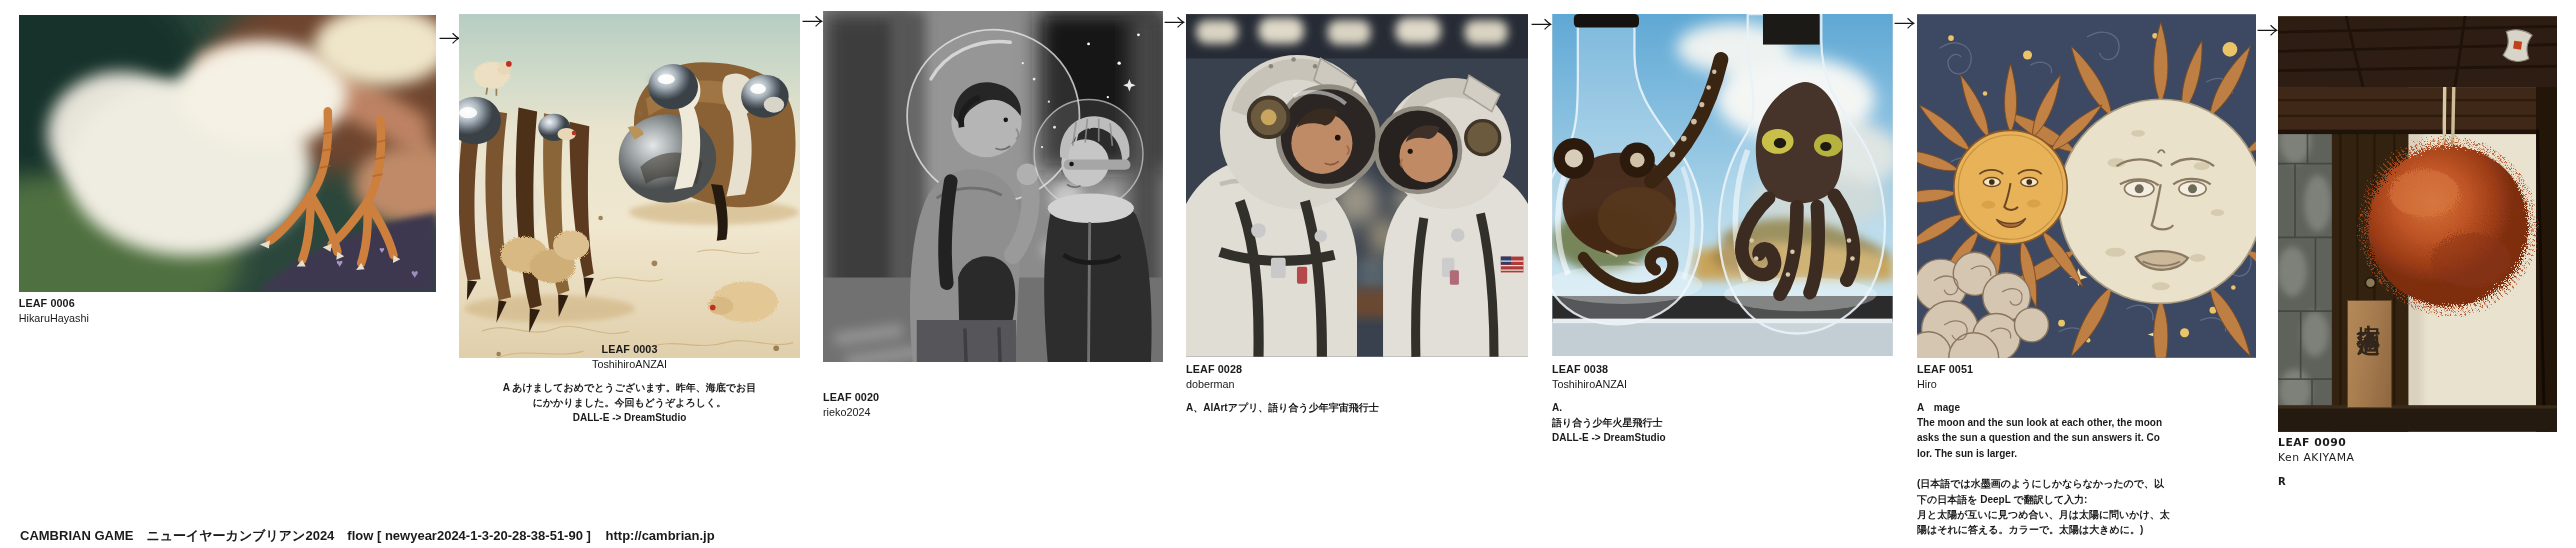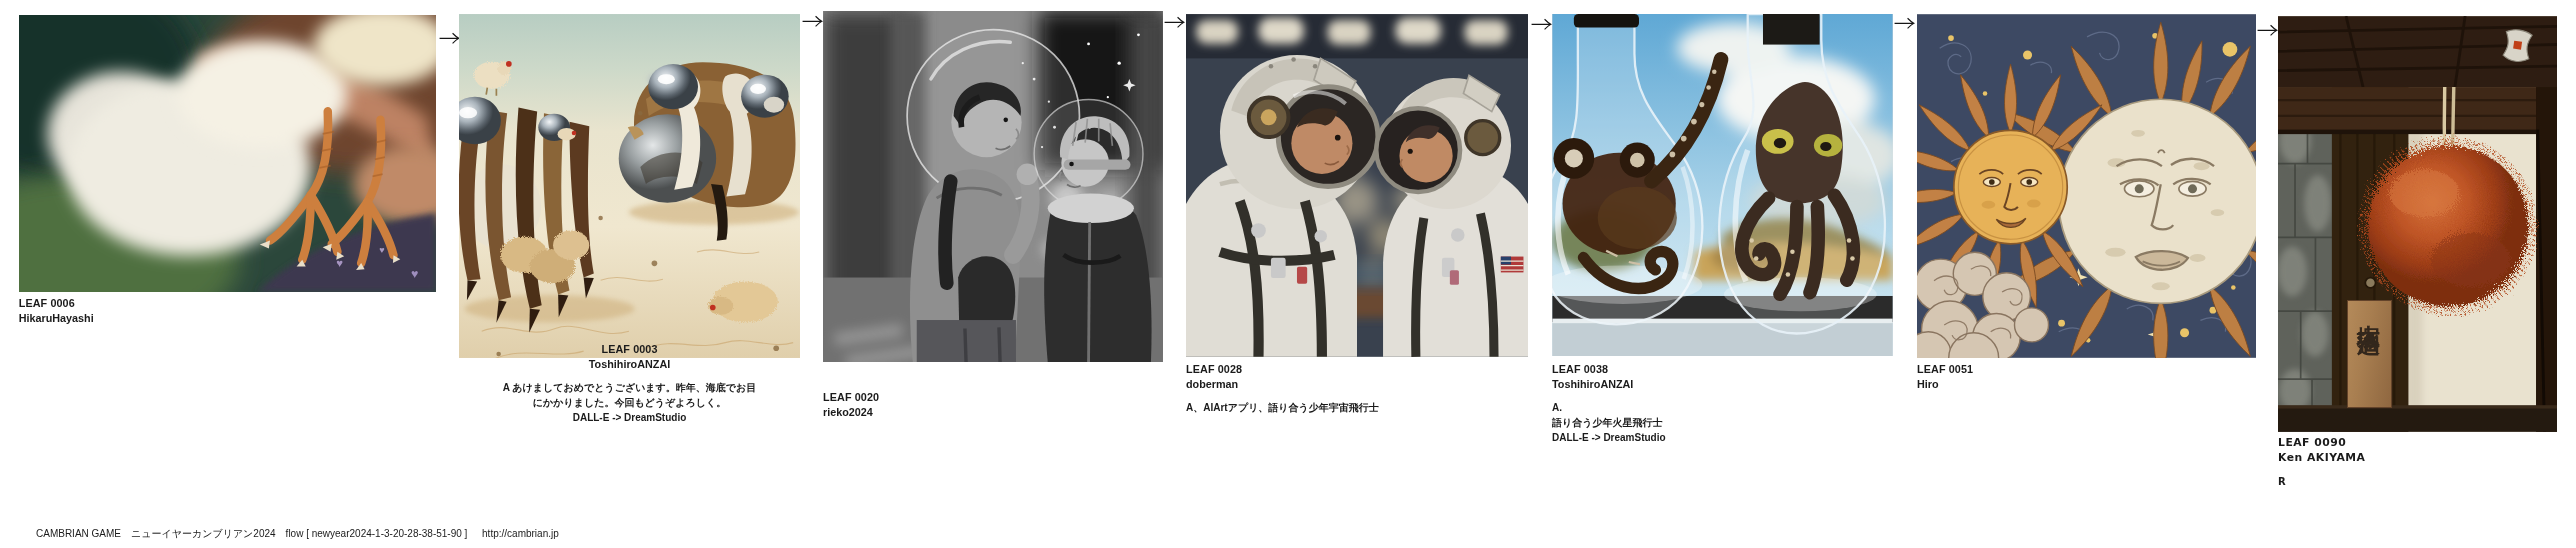--- a/index.html
+++ b/index.html
@@ -3,25 +3,25 @@
 <meta charset="utf-8">
 <style>
   html,body{margin:0;padding:0;background:#ffffff;}
   #canvas{position:relative;width:2576px;height:548px;background:#ffffff;overflow:hidden;
           font-family:"Liberation Sans", sans-serif;color:#1b1b1b;}
   .card{position:absolute;top:0;}
   .art{position:absolute;overflow:hidden;background:#ddd;}
   .art svg{display:block;}
   .caption{position:absolute;}
   .leaf-id{font-size:10.8px;line-height:10.8px;font-weight:700;margin:0 0 4px 0;letter-spacing:0.1px;}
-  .leaf-author{font-size:10.8px;line-height:10.8px;font-weight:700;margin:0 0 10.2px 0;}
+  .leaf-author{font-size:10.8px;line-height:10.8px;font-weight:400;margin:0 0 10.2px 0;}
   .leaf-body{font-size:10px;line-height:15.3px;font-weight:700;white-space:pre-line;}
   .alt-font .leaf-id,.alt-font .leaf-author,.alt-font .leaf-body{font-family:"DejaVu Sans", sans-serif;letter-spacing:0.5px;}
   .arrow{position:absolute;width:21.5px;height:14.7px;}
-  #footer{position:absolute;left:36px;top:527px;font-size:10px;font-weight:400;white-space:nowrap;}
+  #footer{position:absolute;left:20px;top:527px;font-size:13px;font-weight:700;white-space:nowrap;}
   #footer .url{margin-left:14.7px;}
   .sign{position:absolute;left:69px;top:284px;width:45px;height:108px;
         background:linear-gradient(100deg,#b48a5a 0%,#a87e50 40%,#8f6740 100%);
         border:1.1px solid #63432a;box-sizing:border-box;
         writing-mode:vertical-rl;text-orientation:upright;
         font-size:23px;font-weight:700;color:#33271c;letter-spacing:2.8px;
         display:flex;align-items:center;justify-content:flex-start;padding-top:4.5px;}
 </style>
 </head>
 <body>
@@ -650,20 +650,29 @@
             <path d="M150,490 C168,478 188,485 185,502 C183,515 168,517 164,506"></path>
             <path d="M48,548 C68,534 92,542 88,562 C85,577 66,578 62,566"></path>
             <path d="M130,560 C148,548 168,555 165,572"></path>
           </g>
         </g>
       </svg>
     </div>
     <div class="caption" style="left:0;top:364px;width:339px;">
       <div class="leaf-id">LEAF 0051</div>
       <div class="leaf-author">Hiro</div>
+      <div class="leaf-body">A　mage
+The moon and the sun look at each other, the moon
+asks the sun a question and the sun answers it. Co
+lor. The sun is larger.
+
+(日本語では水墨画のようにしかならなかったので、以
+下の日本語を DeepL で翻訳して入力:
+月と太陽が互いに見つめ合い、月は太陽に問いかけ、太
+陽はそれに答える。カラーで。太陽は大きめに。)</div>
     </div>
   </div>
 
   <div class="arrow" style="left:2257px;top:23px;">
     <svg width="21.5" height="14.7" viewBox="0 0 38 26">
         <path d="M1 13 H34 M24 4 C28 8 31 11 35 13 C31 15 28 18 24 22" fill="none" stroke="#161616" stroke-width="2"></path>
       </svg>
   </div>
 
   <div class="card alt-font" style="left:2278px;">

